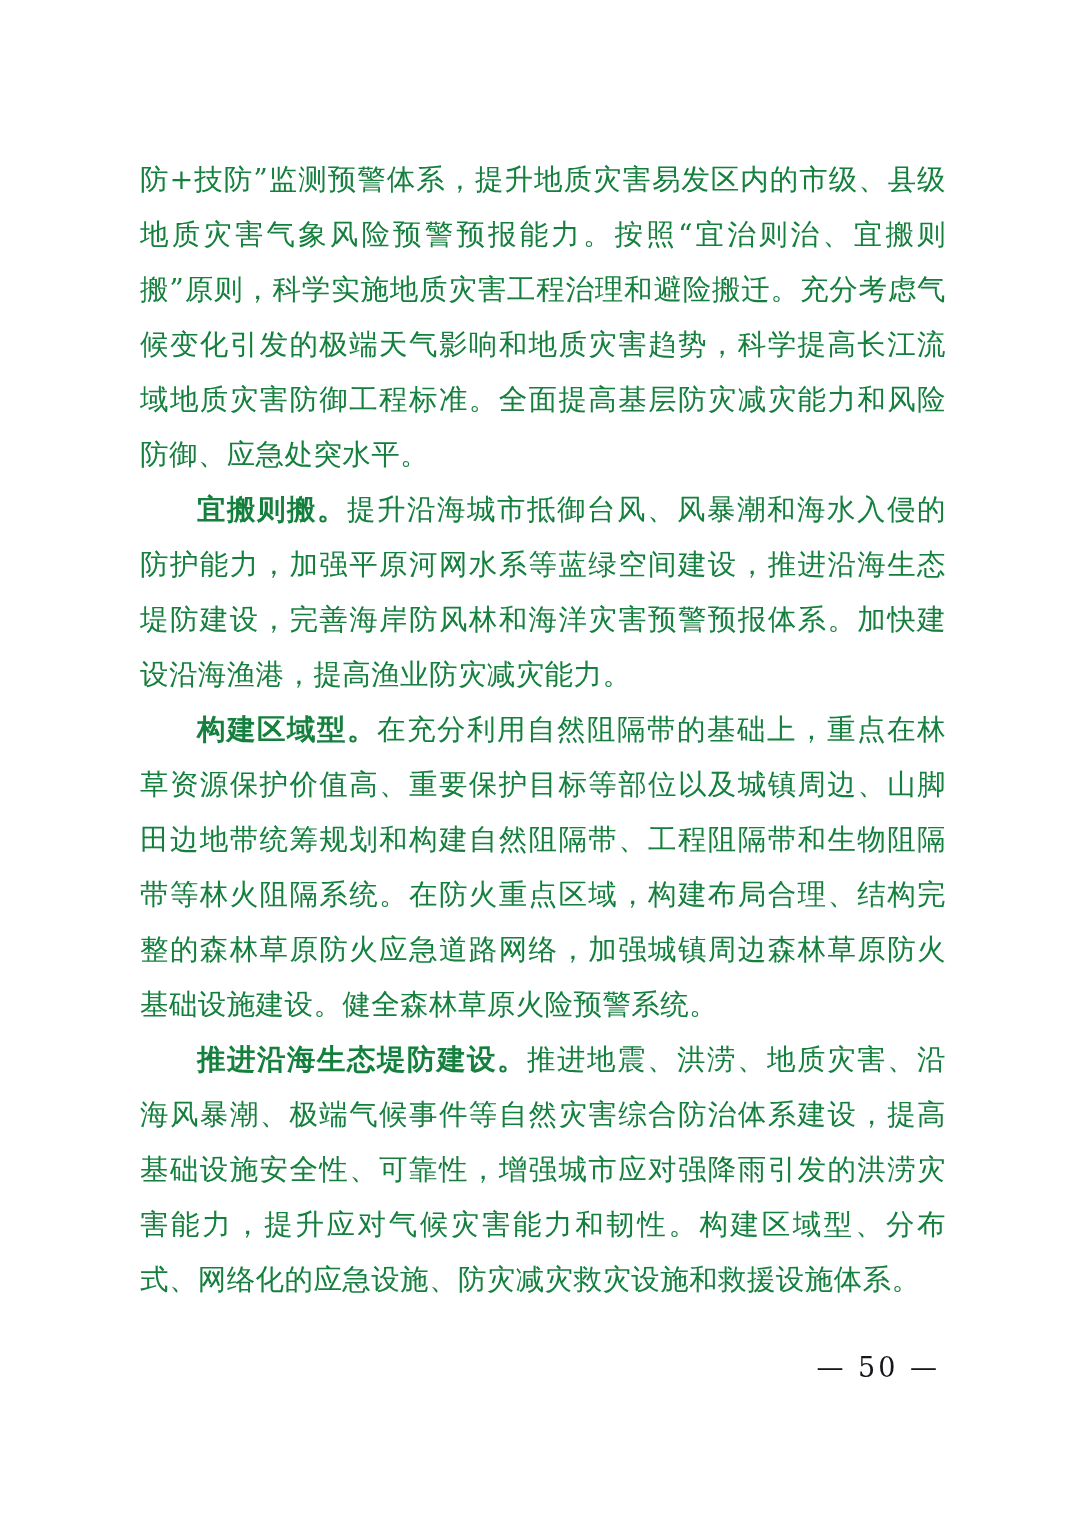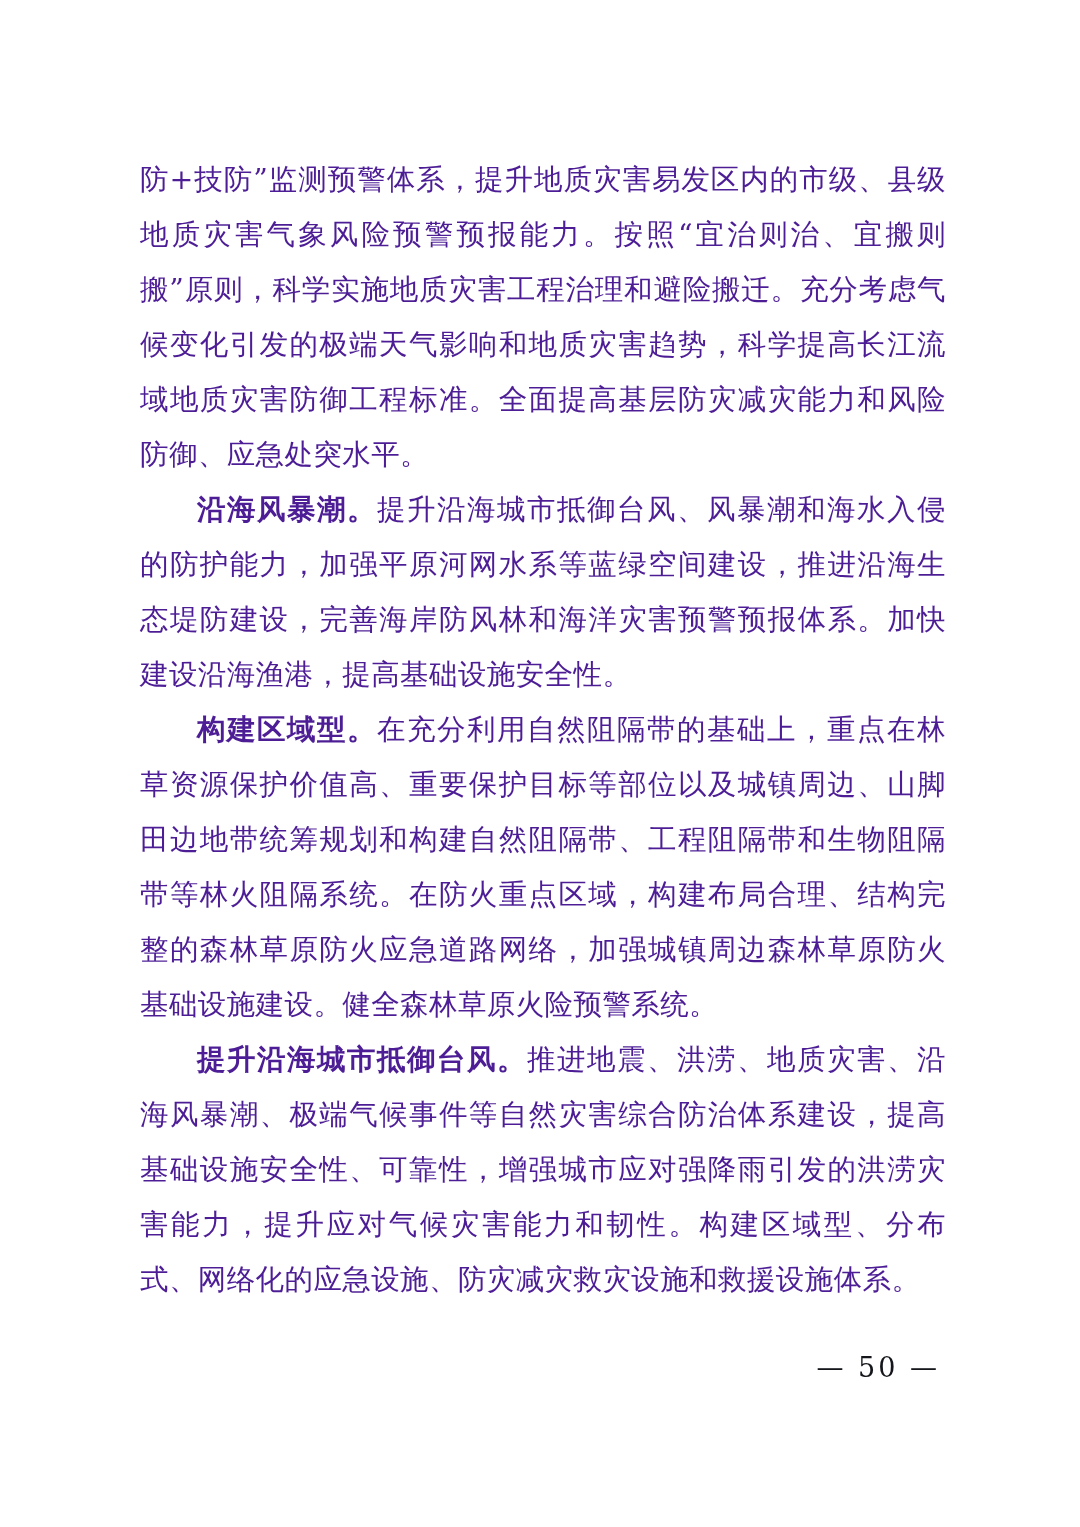--- a/index.html
+++ b/index.html
@@ -28,21 +28,21 @@
     top: 152px;
     width: 806px;
   }
   .para {
     font-size: 28.5px;
     line-height: 55px;
     letter-spacing: 0.4px;
     text-align: justify;
     text-justify: inter-ideograph;
     margin: 0 0 0 0;
-    color: #4c1d95;
+    color: #15803d;
   }
   .para.indent {
     text-indent: 57px;
   }
   .para .lead {
     font-weight: 700;
   }
   .pagenum-wrap {
     position: absolute;
     right: 140px;
@@ -56,27 +56,27 @@
 <body>
 
 <div class="page">
   <div class="content">
 
     <p class="para">
       <span>防+技防”监测预警体系，提升地质灾害易发区内的市级、县级地质灾害气象风险预警预报能力。按照“宜治则治、宜搬则搬”原则，科学实施地质灾害工程治理和避险搬迁。充分考虑气候变化引发的极端天气影响和地质灾害趋势，科学提高长江流域地质灾害防御工程标准。全面提高基层防灾减灾能力和风险防御、应急处突水平。</span>
     </p>
 
     <p class="para indent">
-      <span class="lead">沿海风暴潮。</span><span>提升沿海城市抵御台风、风暴潮和海水入侵的防护能力，加强平原河网水系等蓝绿空间建设，推进沿海生态堤防建设，完善海岸防风林和海洋灾害预警预报体系。加快建设沿海渔港，提高基础设施安全性。</span>
+      <span class="lead">宜搬则搬。</span><span>提升沿海城市抵御台风、风暴潮和海水入侵的防护能力，加强平原河网水系等蓝绿空间建设，推进沿海生态堤防建设，完善海岸防风林和海洋灾害预警预报体系。加快建设沿海渔港，提高渔业防灾减灾能力。</span>
     </p>
 
     <p class="para indent">
       <span class="lead">构建区域型。</span><span>在充分利用自然阻隔带的基础上，重点在林草资源保护价值高、重要保护目标等部位以及城镇周边、山脚田边地带统筹规划和构建自然阻隔带、工程阻隔带和生物阻隔带等林火阻隔系统。在防火重点区域，构建布局合理、结构完整的森林草原防火应急道路网络，加强城镇周边森林草原防火基础设施建设。健全森林草原火险预警系统。</span>
     </p>
 
     <p class="para indent">
-      <span class="lead">提升沿海城市抵御台风。</span><span>推进地震、洪涝、地质灾害、沿海风暴潮、极端气候事件等自然灾害综合防治体系建设，提高基础设施安全性、可靠性，增强城市应对强降雨引发的洪涝灾害能力，提升应对气候灾害能力和韧性。构建区域型、分布式、网络化的应急设施、防灾减灾救灾设施和救援设施体系。</span>
+      <span class="lead">推进沿海生态堤防建设。</span><span>推进地震、洪涝、地质灾害、沿海风暴潮、极端气候事件等自然灾害综合防治体系建设，提高基础设施安全性、可靠性，增强城市应对强降雨引发的洪涝灾害能力，提升应对气候灾害能力和韧性。构建区域型、分布式、网络化的应急设施、防灾减灾救灾设施和救援设施体系。</span>
     </p>
 
   </div>
 
   <div class="pagenum-wrap">— 50 —</div>
 </div>
 
 </body></html>

